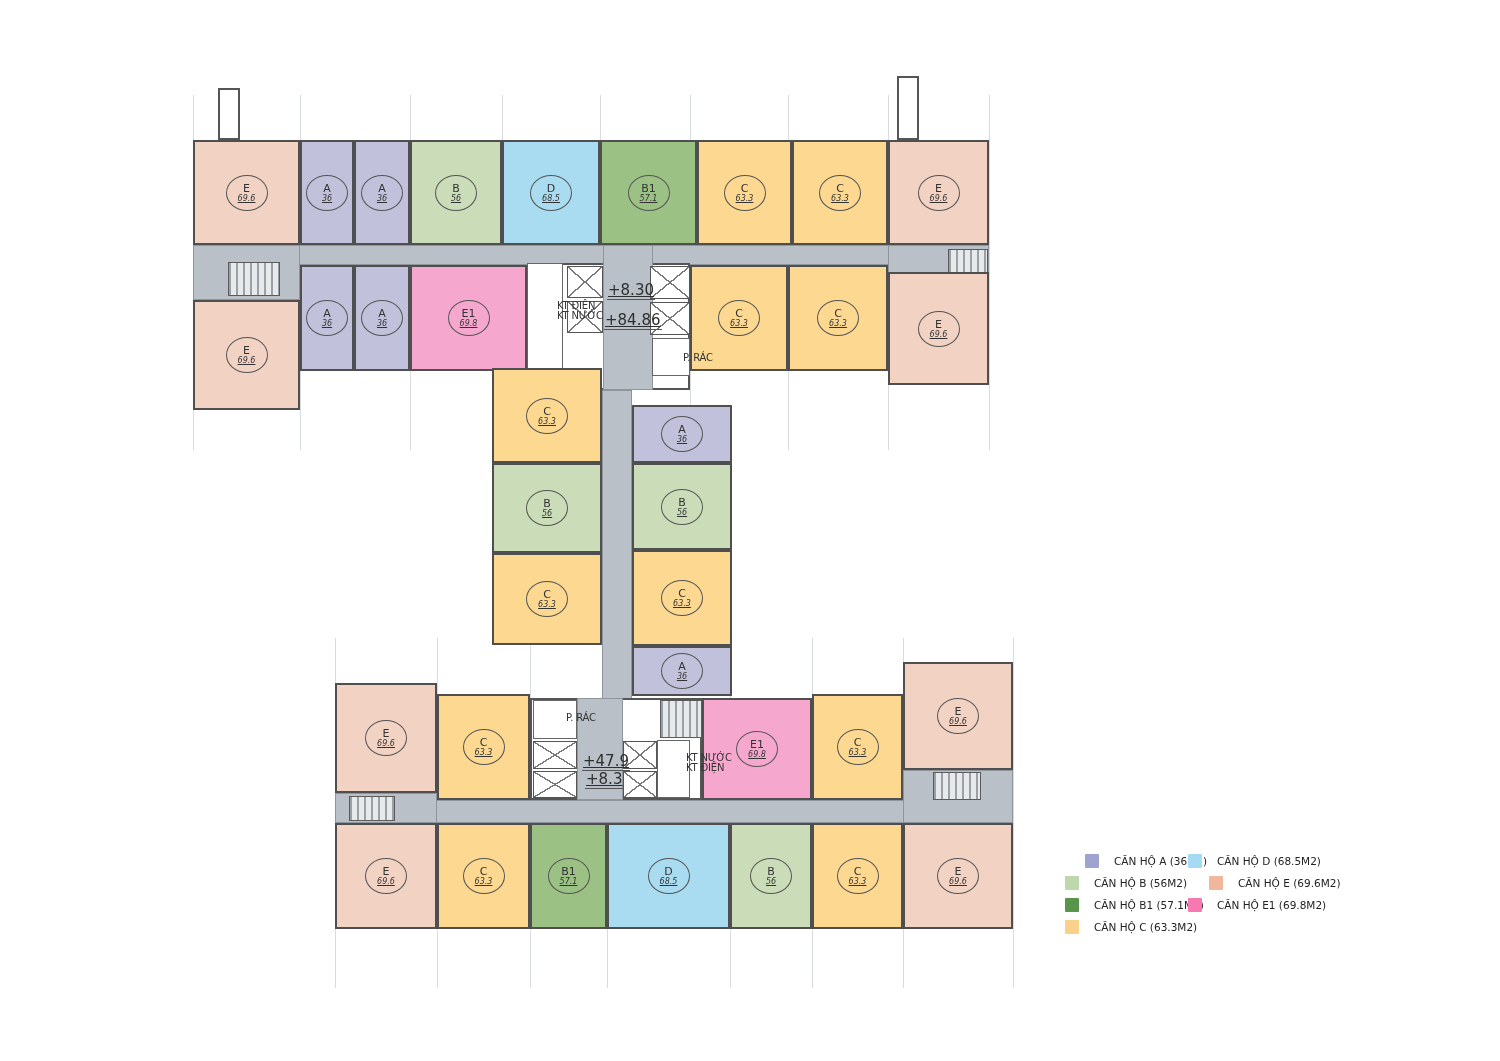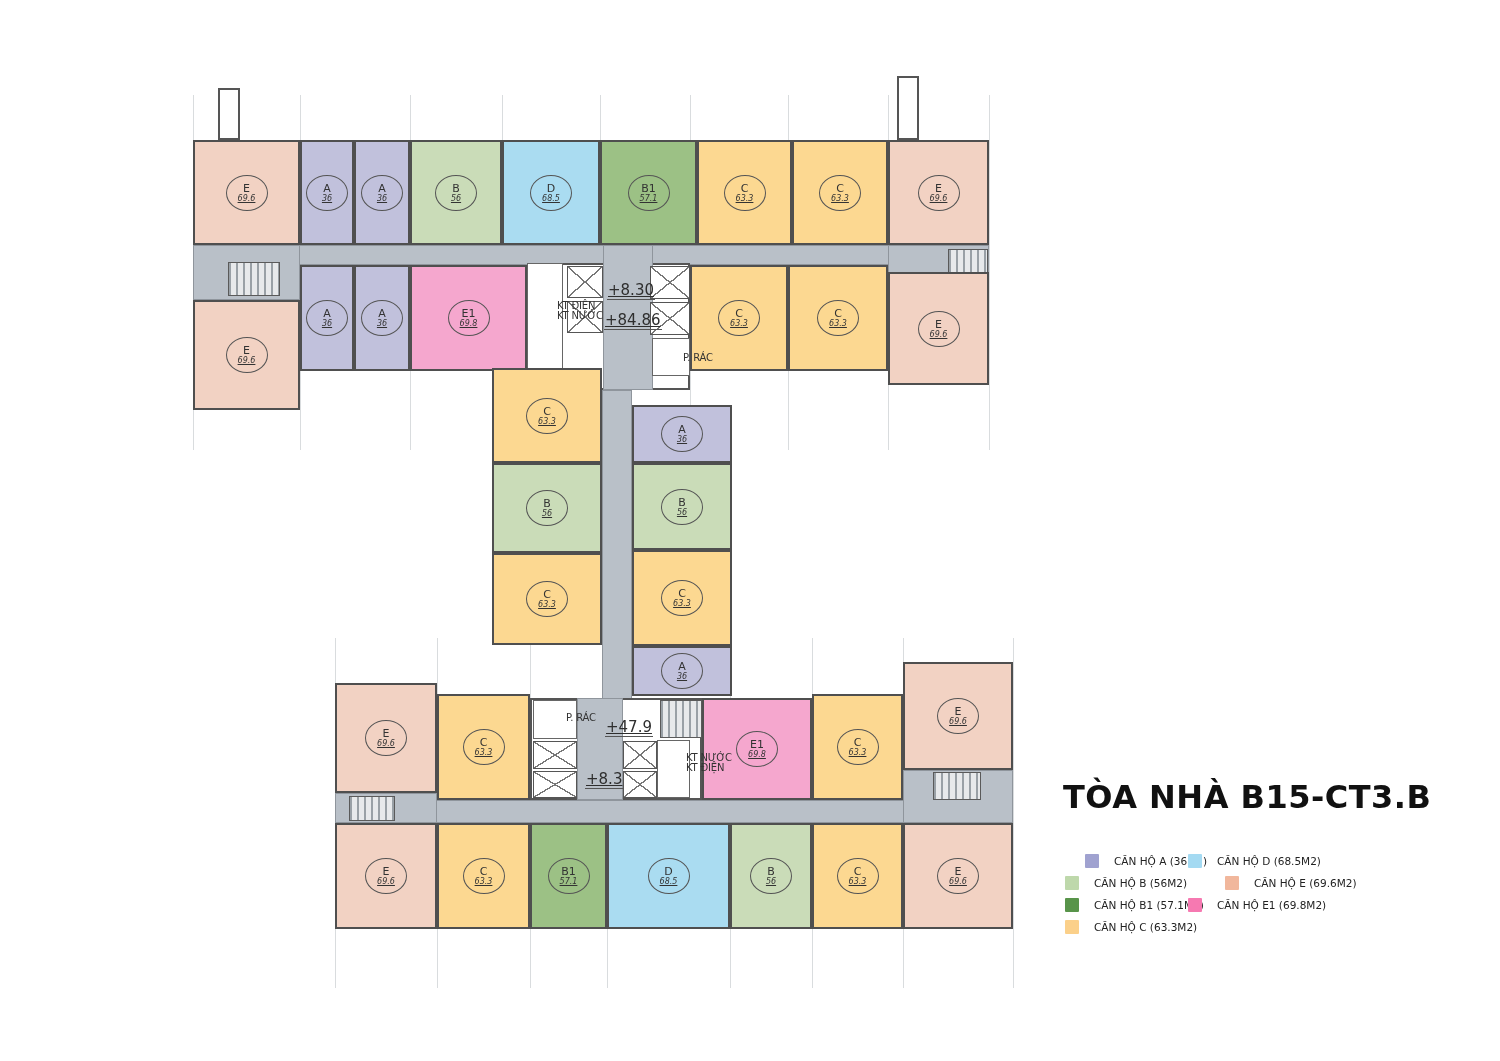--- a/index.html
+++ b/index.html
@@ -289,32 +289,31 @@
         </div>
       </div>
       <div class="abs unit" style="left: 903px; top: 823px; width: 110px; height: 106px; background: rgb(242, 210, 195);">
         <div class="ulabel">
           <span class="lt">E</span>
           <span class="ar">69.6</span>
         </div>
       </div>
       <div class="ann-level" style="left: 607px; top: 281px;">+8.30</div>
       <div class="ann-level" style="left: 604px; top: 311px;">+84.86</div>
-      <div class="ann-level" style="left: 582px; top: 718px; margin-left: 23px;">+47.9</div>
+      <div class="ann-level" style="left: 582px; top: 752px;">+47.9</div>
       <div class="ann-level" style="left: 585px; top: 770px;">+8.3</div>
       <div class="ann-room" style="left: 655px; top: 352px;">P. RÁC</div>
       <div class="ann-room" style="left: 538px; top: 712px;">P. RÁC</div>
       <div class="ann-room" style="left: 529px; top: 300px;">KT ĐIỆN</div>
       <div class="ann-room" style="left: 529px; top: 310px;">KT NƯỚC</div>
       <div class="ann-room" style="left: 658px; top: 752px;">KT NƯỚC</div>
       <div class="ann-room" style="left: 658px; top: 762px;">KT ĐIỆN</div>
     </div>
 
   <div class="title-block">
-    <div class="title-main">TÒA NHÀ B15-CT3.B</div>
   </div>
 
   <div class="legend">
       <div class="legend-item" style="left: 0px; top: 0px; margin-left: 20px;">
         <span class="legend-swatch" style="background: rgb(160, 162, 208);"></span>
         <span class="legend-label">CĂN HỘ A (36M2)</span>
       </div>
       <div class="legend-item" style="left: 0px; top: 22px;">
         <span class="legend-swatch" style="background: rgb(190, 216, 171);"></span>
         <span class="legend-label">CĂN HỘ B (56M2)</span>
@@ -324,21 +323,21 @@
         <span class="legend-label">CĂN HỘ B1 (57.1M2)</span>
       </div>
       <div class="legend-item" style="left: 0px; top: 66px;">
         <span class="legend-swatch" style="background: rgb(251, 208, 138);"></span>
         <span class="legend-label">CĂN HỘ C (63.3M2)</span>
       </div>
       <div class="legend-item" style="left: 123px; top: 0px;">
         <span class="legend-swatch" style="background: rgb(164, 218, 242);"></span>
         <span class="legend-label">CĂN HỘ D (68.5M2)</span>
       </div>
-      <div class="legend-item" style="left: 140px; top: 22px; padding-left: 20px;">
+      <div class="legend-item" style="left: 124px; top: 22px; padding-left: 20px;">
         <span class="legend-swatch" style="background: rgb(241, 183, 156);"></span>
         <span class="legend-label">CĂN HỘ E (69.6M2)</span>
       </div>
       <div class="legend-item" style="left: 123px; top: 44px;">
         <span class="legend-swatch" style="background: rgb(246, 121, 177);"></span>
         <span class="legend-label">CĂN HỘ E1 (69.8M2)</span>
       </div>
     </div>
 </div>
 

